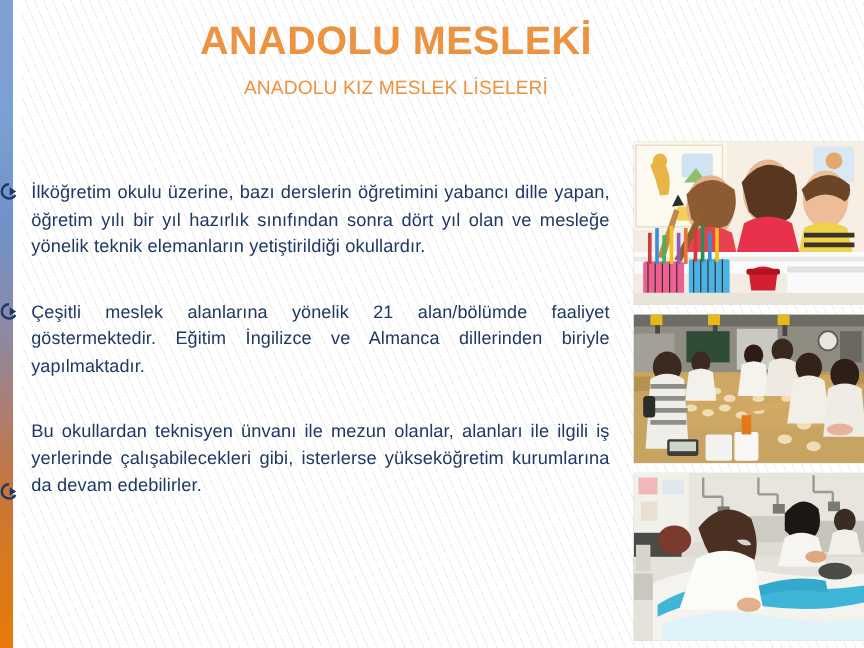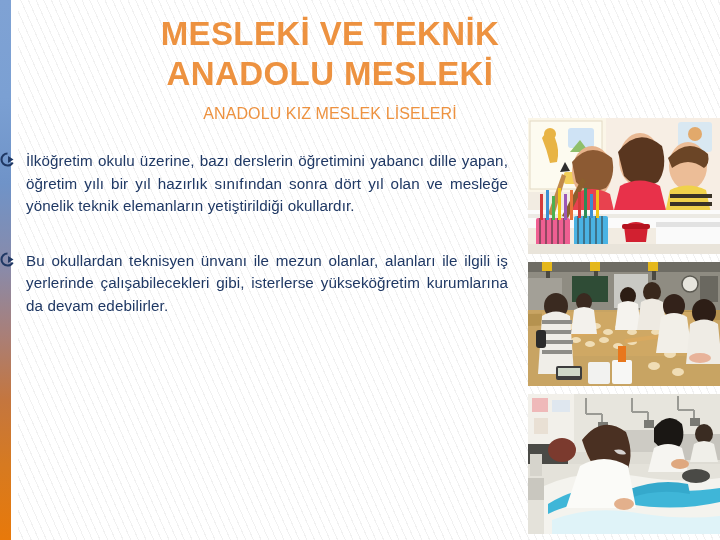--- a/index.html
+++ b/index.html
@@ -91,21 +91,21 @@
     position: absolute;
     left: 0;
     top: 150px;
     width: 508px;
   }
   .bullet-row {
     display: flex;
     align-items: flex-start;
     margin-bottom: 32px;
   }
-  .bullet-row:last-child { margin-bottom: 4px; }
+  .bullet-row:last-child { margin-bottom: 4px; align-items: flex-end; }
 
   .bullet-mark {
     flex: 0 0 auto;
     width: 26px;
     padding-top: 2px;
     color: #1F3864;
     font-size: 15px;
     line-height: 21px;
     text-align: left;
   }
@@ -145,37 +145,45 @@
 </style>
 </head>
 <body>
 
 <div class="slide">
 
   <div class="edge-bar"></div>
   <div class="edge-bar-gap"></div>
 
   <div class="title-block">
-    <div class="title-main">MESLEKİ VE TEKNİK</div>
     <div class="title-main">ANADOLU MESLEKİ</div>
     <div class="title-sub">ANADOLU KIZ MESLEK LİSELERİ</div>
   </div>
 
   <div class="body-block">
 
     <div class="bullet-row">
       <span class="bullet-mark">
         <svg viewBox="0 0 16 16" width="15" height="15" aria-hidden="true">
           <path d="M8 1.6a6.4 6.4 0 1 0 0 12.8 6.4 6.4 0 0 0 5.6-3.3" fill="none" stroke="#1F3864" stroke-width="2.2" stroke-linecap="butt"></path>
           <path d="M8.6 4.2 L14.4 8 L8.6 11.8 Z" fill="#1F3864"></path>
         </svg>
       </span>
       <span class="bullet-text">İlköğretim okulu üzerine, bazı derslerin öğretimini yabancı dille yapan, öğretim yılı bir yıl hazırlık sınıfından sonra dört yıl olan ve mesleğe yönelik teknik elemanların yetiştirildiği okullardır.</span>
     </div>
 
+    <div class="bullet-row">
+      <span class="bullet-mark">
+        <svg viewBox="0 0 16 16" width="15" height="15" aria-hidden="true">
+          <path d="M8 1.6a6.4 6.4 0 1 0 0 12.8 6.4 6.4 0 0 0 5.6-3.3" fill="none" stroke="#1F3864" stroke-width="2.2" stroke-linecap="butt"></path>
+          <path d="M8.6 4.2 L14.4 8 L8.6 11.8 Z" fill="#1F3864"></path>
+        </svg>
+      </span>
+      <span class="bullet-text b2">Çeşitli meslek alanlarına yönelik 21 alan/bölümde faaliyet göstermektedir. Eğitim İngilizce ve Almanca dillerinden biriyle yapılmaktadır.</span>
+    </div>
 
     <div class="bullet-row">
       <span class="bullet-mark">
         <svg viewBox="0 0 16 16" width="15" height="15" aria-hidden="true">
           <path d="M8 1.6a6.4 6.4 0 1 0 0 12.8 6.4 6.4 0 0 0 5.6-3.3" fill="none" stroke="#1F3864" stroke-width="2.2" stroke-linecap="butt"></path>
           <path d="M8.6 4.2 L14.4 8 L8.6 11.8 Z" fill="#1F3864"></path>
         </svg>
       </span>
       <span class="bullet-text">Bu okullardan teknisyen ünvanı ile mezun olanlar, alanları ile ilgili iş yerlerinde çalışabilecekleri gibi, isterlerse yükseköğretim kurumlarına da devam edebilirler.</span>
     </div>

